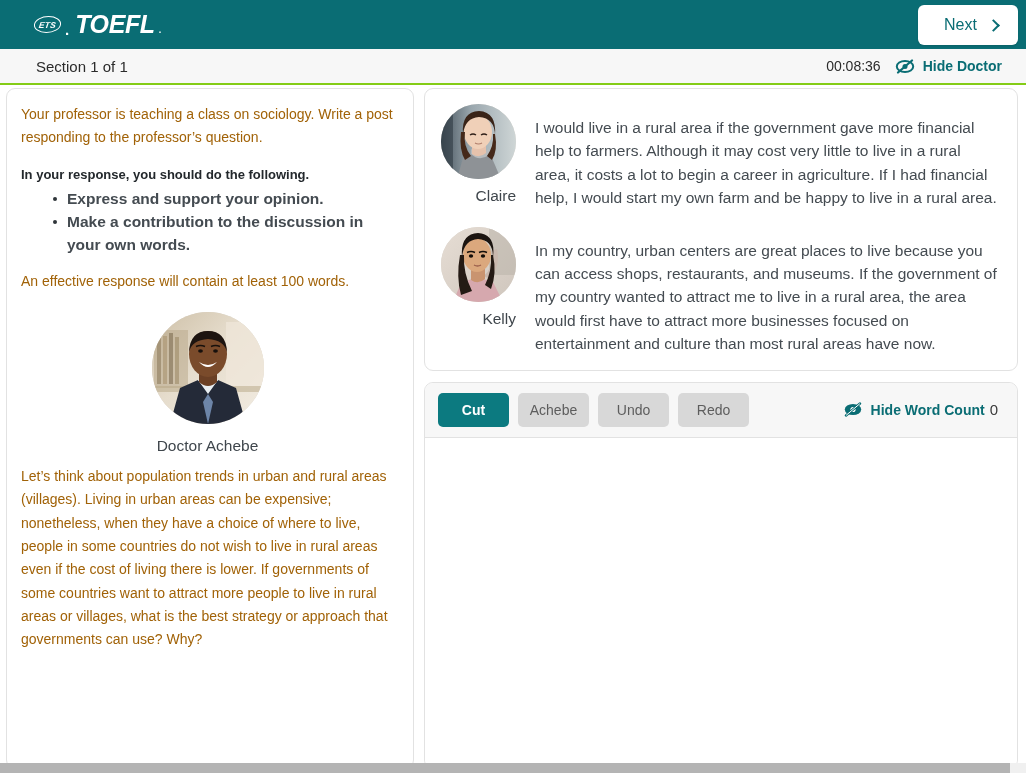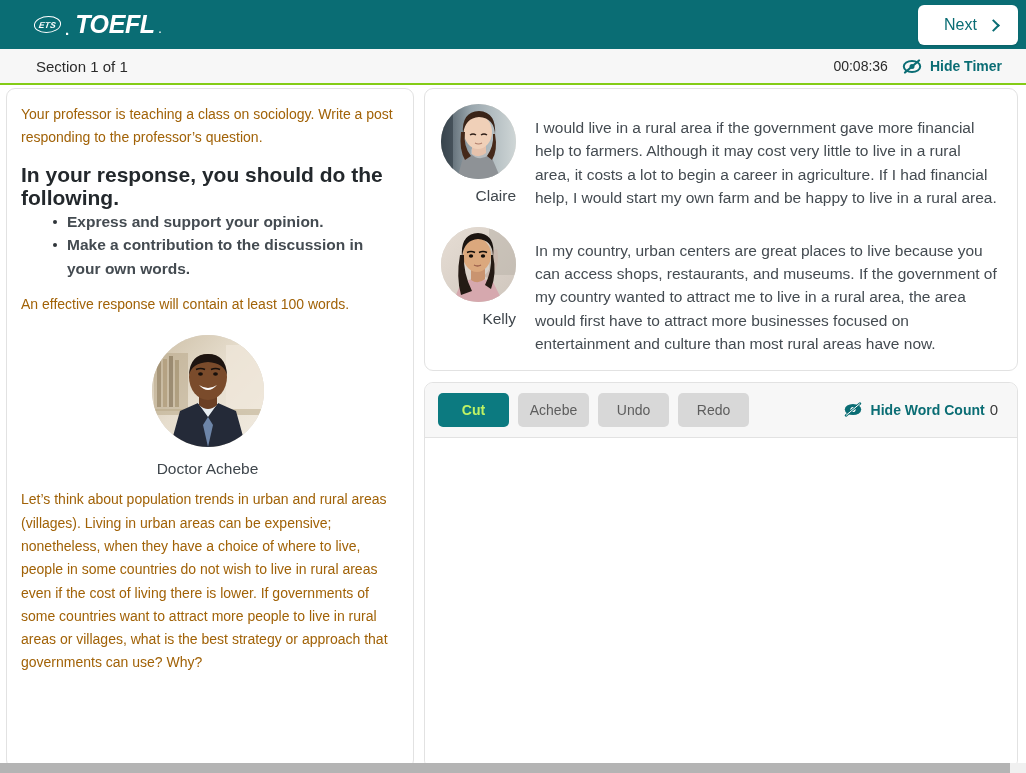--- a/index.html
+++ b/index.html
@@ -152,21 +152,21 @@
   }
 
   
   .prompt-p {
     font-size: 14px;
     line-height: 23.3px;
     color: #a16207;
     margin-bottom: 13px;
   }
   .prompt-strong {
-    font-size: 21px;
+    font-size: 13px;
     line-height: 23.3px;
     color: #23282c;
     font-weight: bold;
     margin-bottom: 1px;
   }
   .prompt-list {
     list-style: none;
     margin-bottom: 13px;
     font-weight: bold;
   }
@@ -263,21 +263,21 @@
     font-family: "Liberation Sans", sans-serif;
     font-size: 14px;
     border: none;
     border-radius: 5px;
     padding: 9px 0;
     width: 71px;
     cursor: pointer;
   }
   .tool-btn.active {
     background: #0c7a80;
-    color: #bef264;
+    color: #ffffff;
     font-weight: bold;
   }
   .tool-btn.disabled {
     background: #d8d8d8;
     color: #5d5d5d;
     cursor: default;
   }
   .wordcount-group {
     display: flex;
     align-items: center;
@@ -336,21 +336,21 @@
 <div class="subheader">
   <span class="section-label">Section 1 of 1</span>
   <div class="timer-group">
     <span class="timer-value">00:08:36</span>
     <div class="hide-ctrl">
       <svg width="20" height="15" viewBox="0 0 20 15">
         <ellipse cx="10" cy="7.5" rx="8.2" ry="5.6" fill="none" stroke="#0a6d74" stroke-width="2"></ellipse>
         <circle cx="10" cy="7.5" r="2.5" fill="#0a6d74"></circle>
         <line x1="3" y1="13.5" x2="17" y2="1.5" stroke="#0a6d74" stroke-width="2.2" stroke-linecap="round"></line>
       </svg>
-      <span class="hide-ctrl-label">Hide Timer</span>
+      <span class="hide-ctrl-label">Hide Doctor</span>
     </div>
   </div>
 </div>
 
 <div class="workspace">
 
   <div class="panel left-panel">
     <p class="prompt-p">Your professor is teaching a class on sociology. Write a post responding to the professor’s question.</p>
     <p class="prompt-strong">In your response, you should do the following.</p>
     <ul class="prompt-list">

